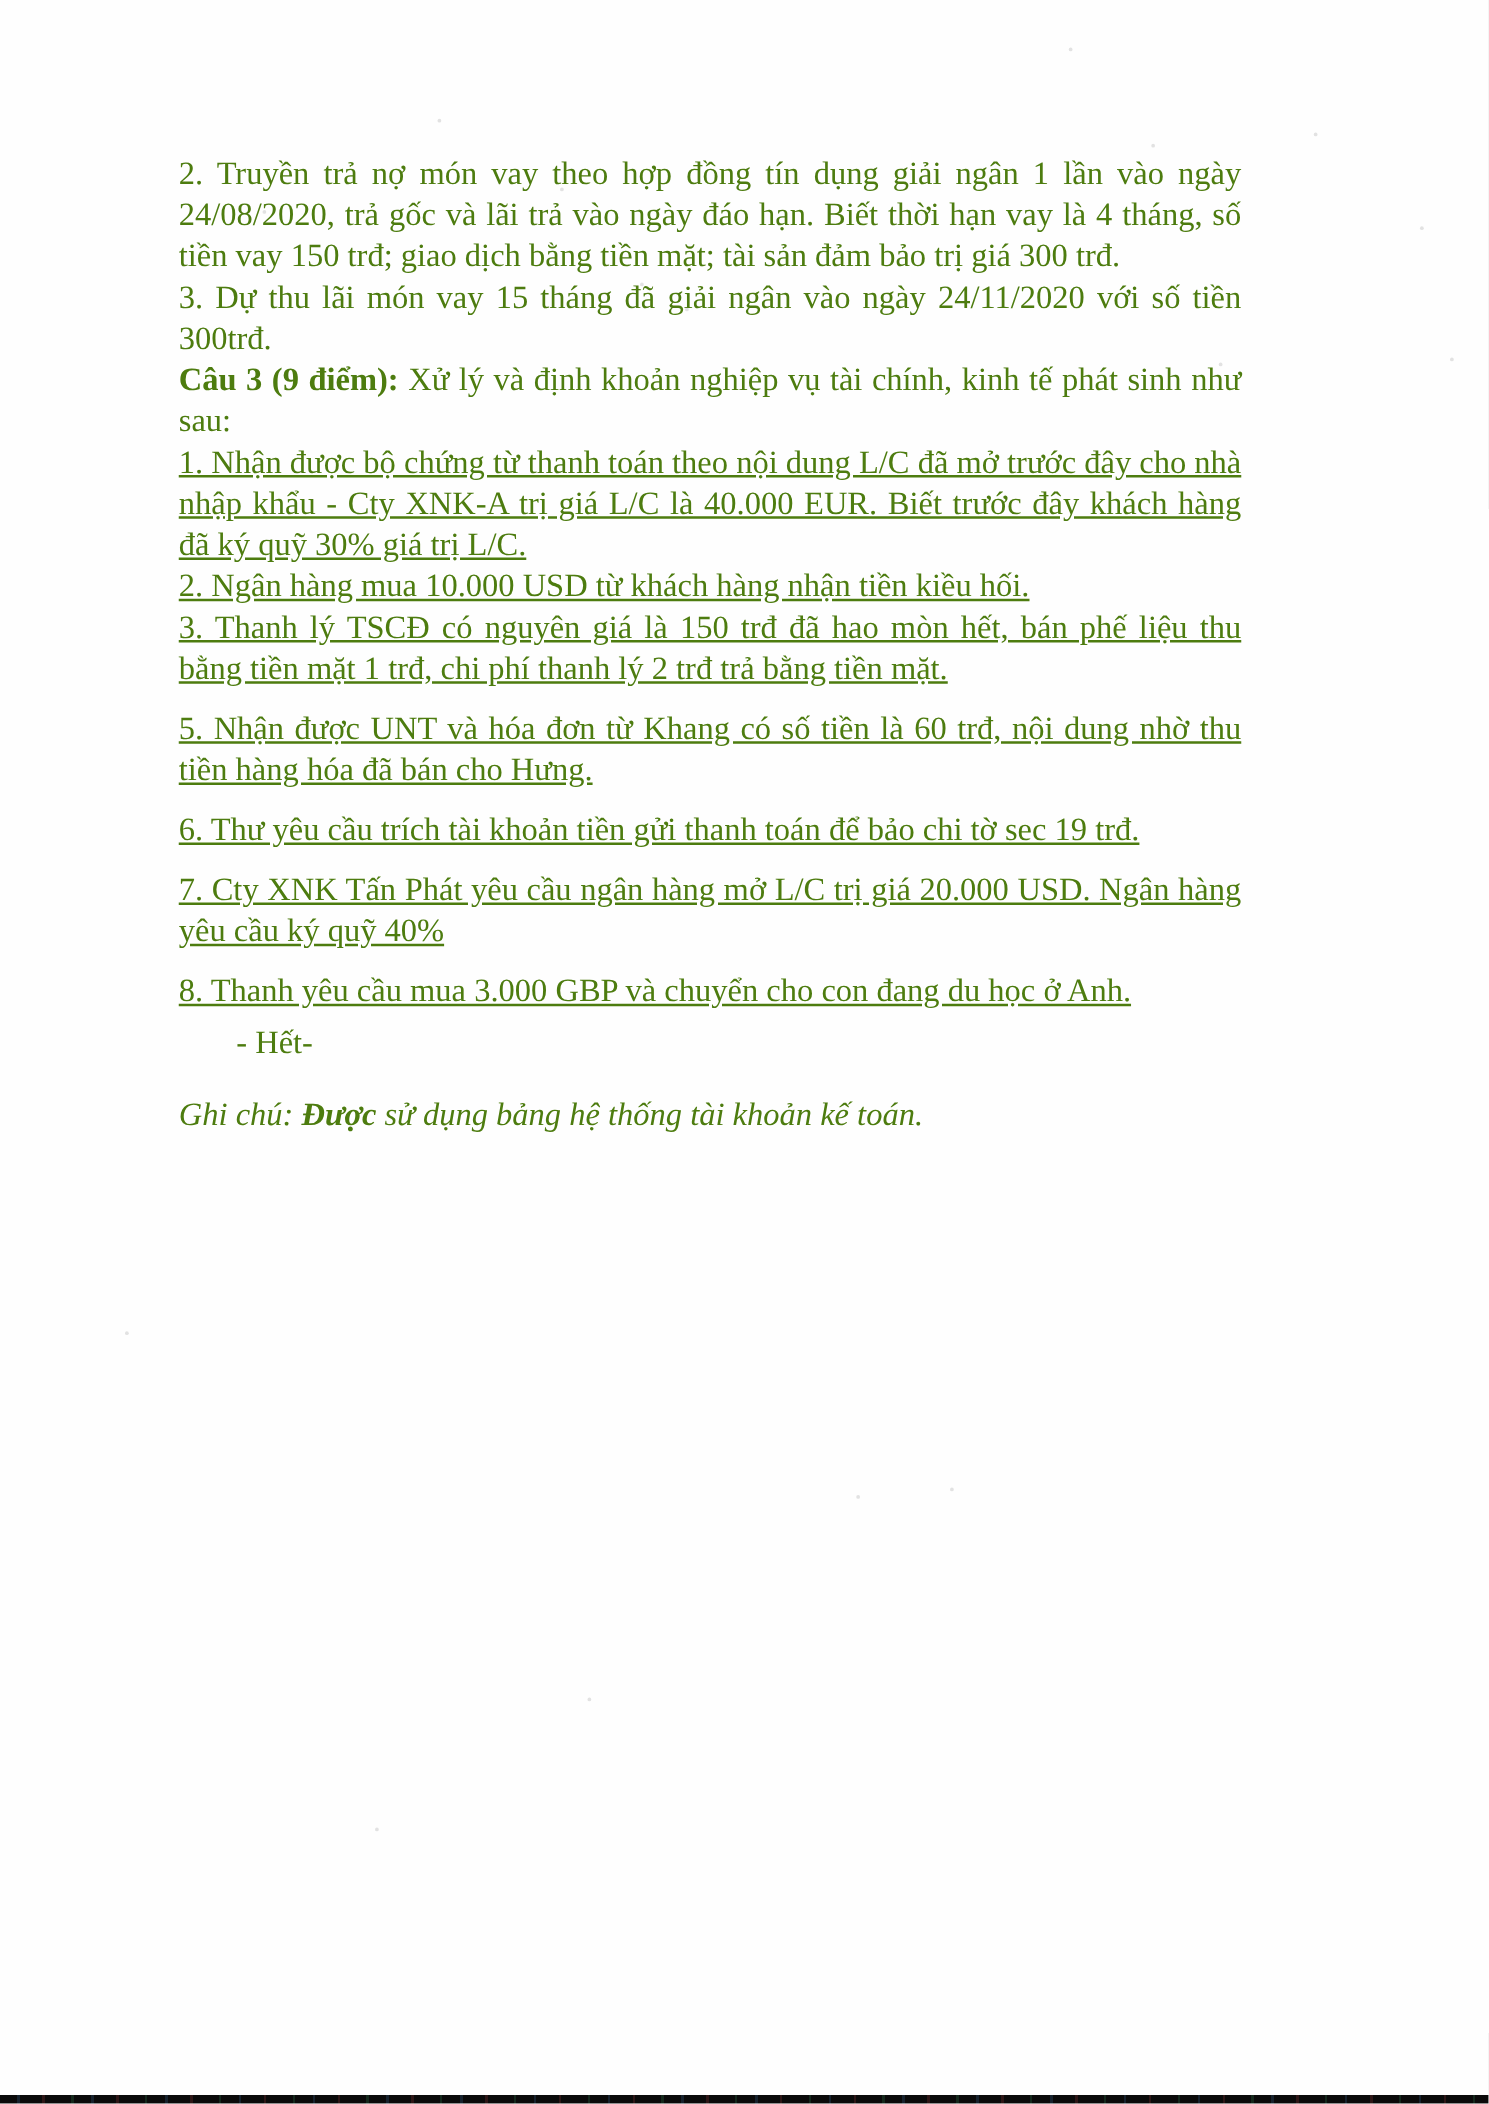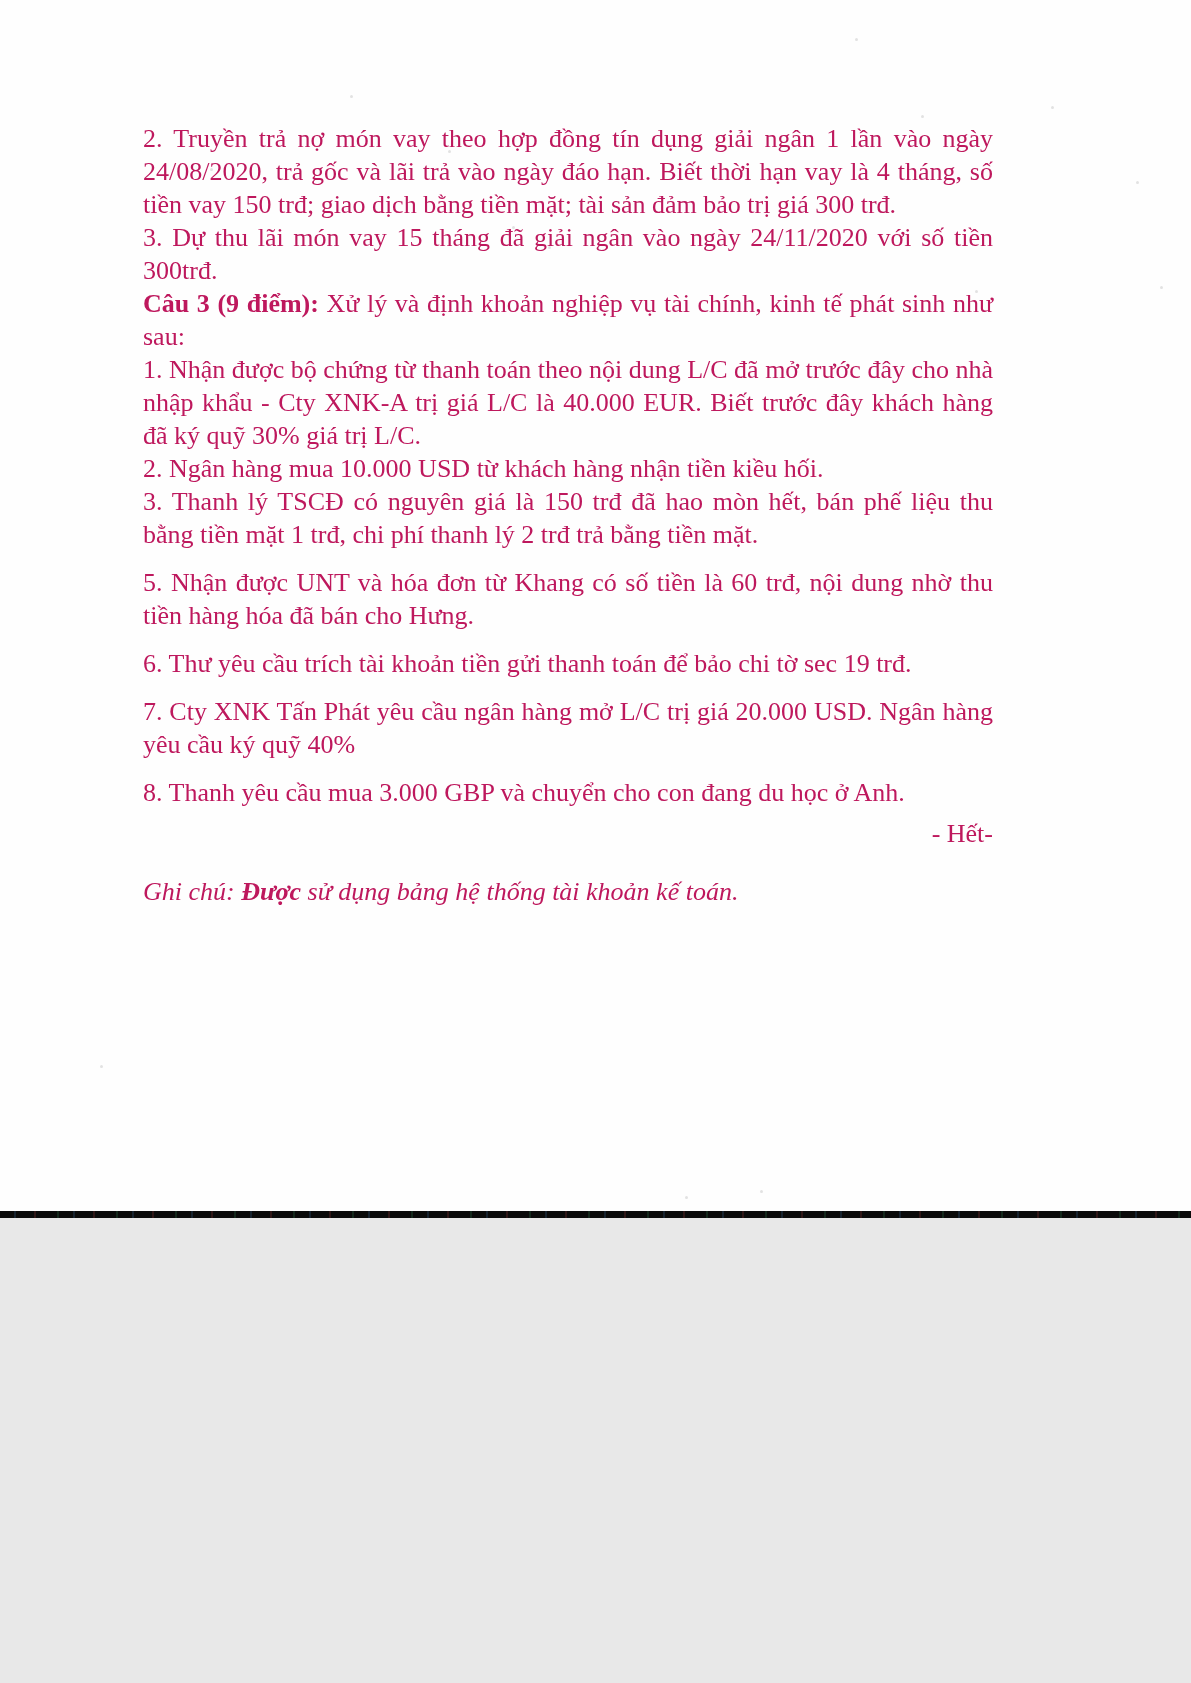--- a/index.html
+++ b/index.html
@@ -1,42 +1,42 @@
 <!DOCTYPE html>
 <html lang="vi"><head>
 <meta charset="utf-8">
 <style>
   html,body{margin:0;padding:0;background:#e8e8e8;}
   .page{
     position:relative;
-    width:1191px;height:1218px;
+    width:1191px;height:1683px;
     margin:0 auto;
     background:#fefefe;
     overflow:hidden;
     font-family:"Liberation Serif","DejaVu Serif",serif;
-    color:#be185d;
+    color:#4d7c0f;
     -webkit-font-smoothing:antialiased;
   }
   .content{
     position:absolute;
     left:143px;top:122px;
     width:850px;
     font-size:26px;
     line-height:33px;
     text-align:justify;
   }
   .content p{margin:0;}
   .context-item{margin:0;}
   .q3-heading{margin:0;}
   .q3-heading strong{font-weight:bold;}
-  .q3-item{margin:0;}
+  .q3-item{margin:0;text-decoration:underline;}
   .q3-item.gap-sm{margin-top:5px;}
   .q3-item.gap-md{margin-top:15px;}
   .end-marker{
-    text-align:right;
+    text-align:left;
     margin-top:8px !important;
     padding-left:46px;
   }
   .note{
     margin-top:25px !important;
     text-align:left;
     font-style:italic;
   }
   .note .bold{font-weight:bold;}
   

